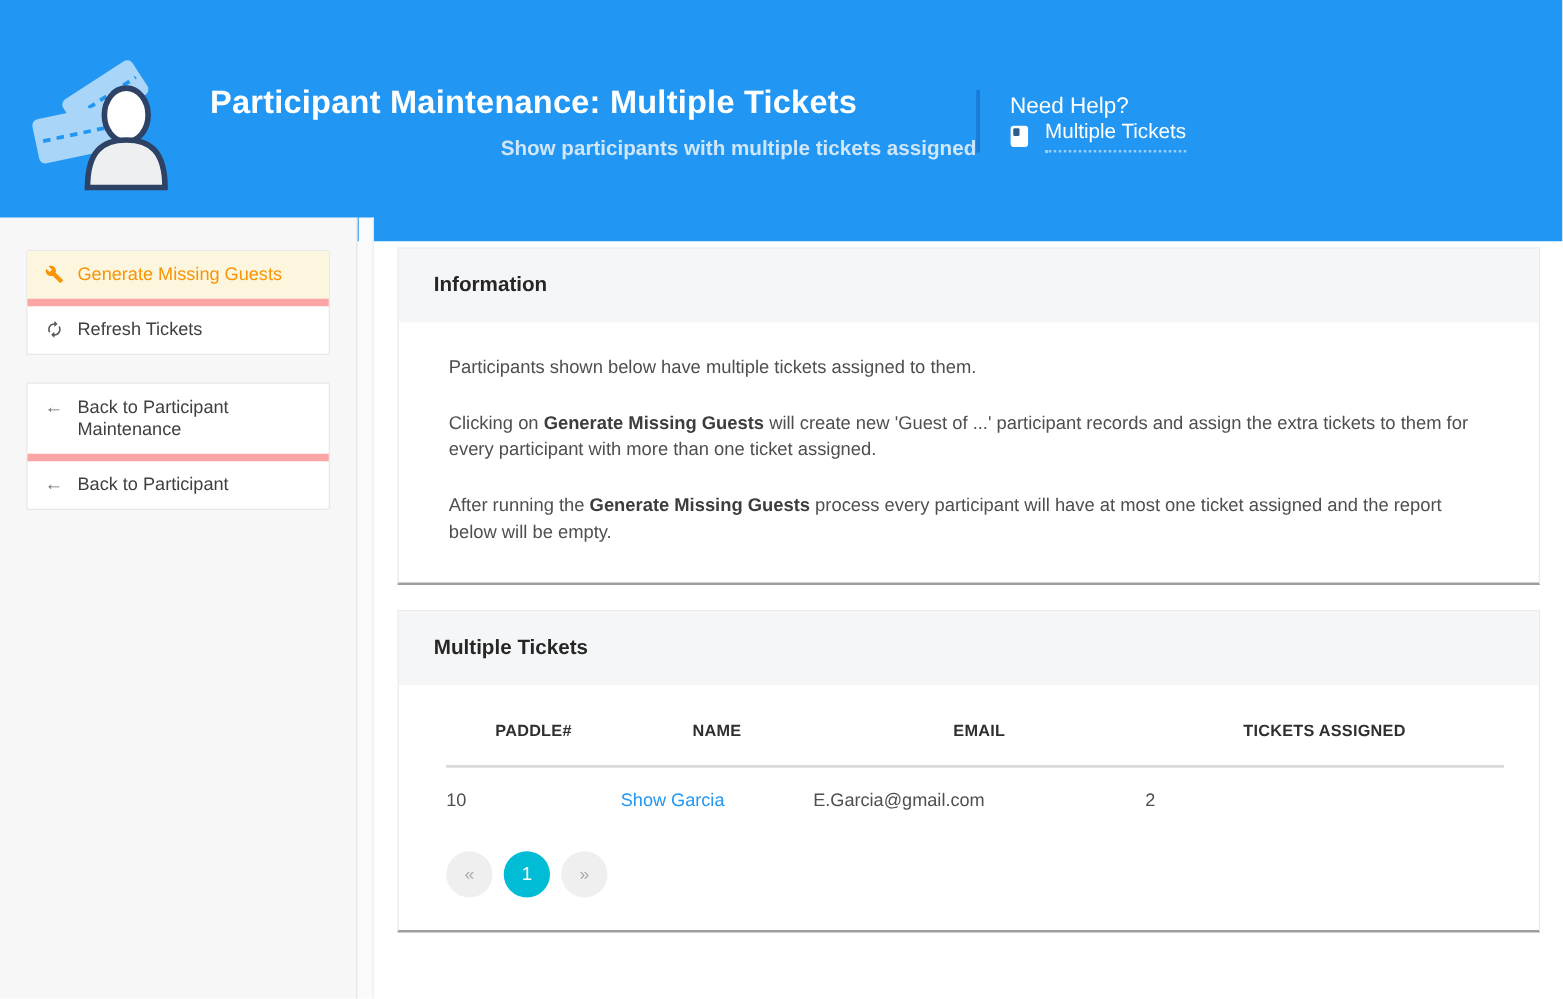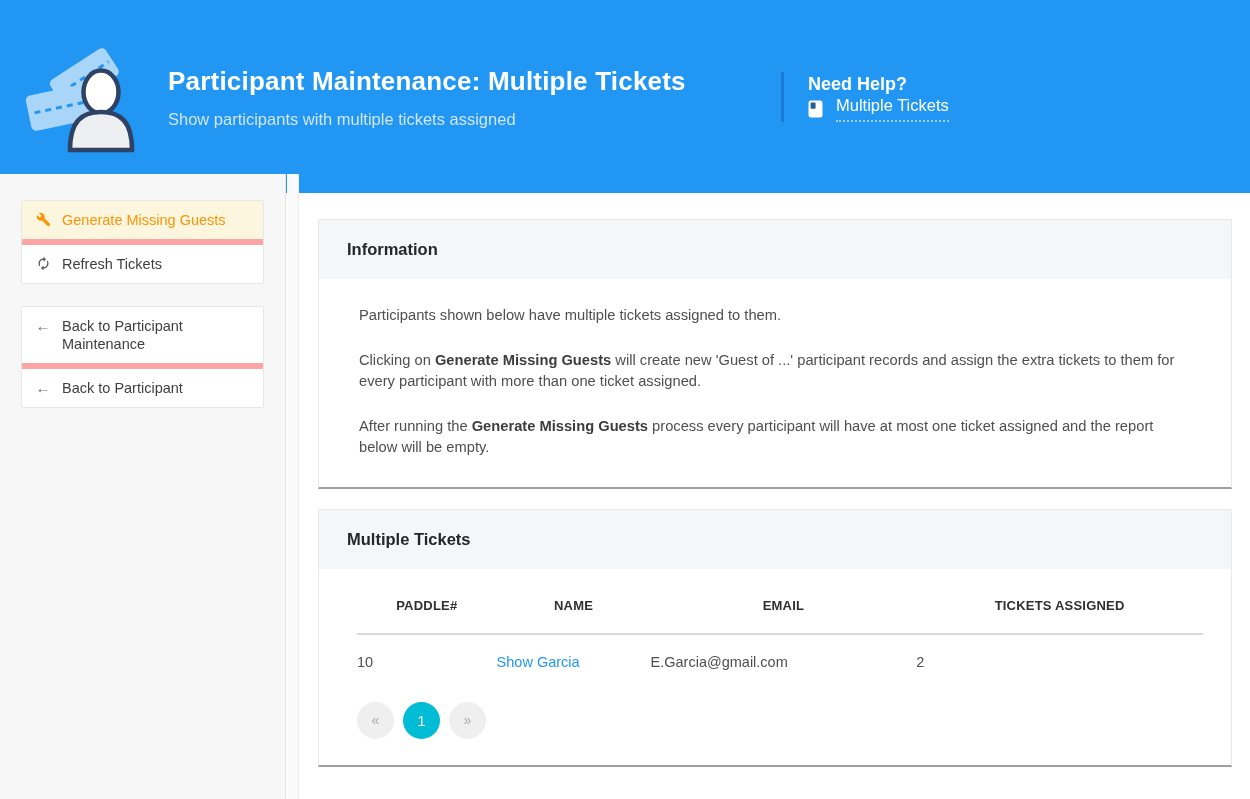--- a/index.html
+++ b/index.html
@@ -29,33 +29,34 @@
   .page-title {
     color: #ffffff;
     font-size: 26px;
     font-weight: 700;
     letter-spacing: 0.2px;
     margin-bottom: 13px;
   }
   .page-subtitle {
     color: #cfe6fb;
     font-size: 16.5px;
-    font-weight: 400;
+    font-weight: 700;
+    text-align: right;
   }
   .help-block {
     width: 469px;
     flex: none;
     border-left: 3px solid rgba(13, 71, 161, 0.35);
     padding-left: 24px;
     padding-top: 2px;
   }
   .help-heading {
     color: #ffffff;
     font-size: 18px;
-    font-weight: 700;
+    font-weight: 400;
     margin-bottom: 1px;
   }
   .help-link-row { display: flex; align-items: center; }
   .help-link-row .book { margin-right: 13px; display: inline-flex; }
   .help-link {
     color: #ffffff;
     font-size: 16.5px;
     text-decoration: none;
     border-bottom: 2px dotted rgba(255,255,255,0.55);
     padding-bottom: 5px;
@@ -106,21 +107,21 @@
     width: 16px;
     justify-content: center;
     flex: none;
     margin-top: 1px;
   }
   .arrow-glyph { color: #6d6d6d; font-size: 15px; line-height: 16px; }
 
   
   .main {
     margin-left: 300px;
-    padding: 26px 18px 0 18px;
+    padding: 5px 18px 0 18px;
   }
   .panel {
     background: #ffffff;
     border: 1px solid #e9e9e9;
     border-bottom: 2px solid #9e9e9e;
   }
   .panel + .panel { margin-top: 20px; }
   .panel-header {
     background: #f5f6f7;
     padding: 20px 28px;

